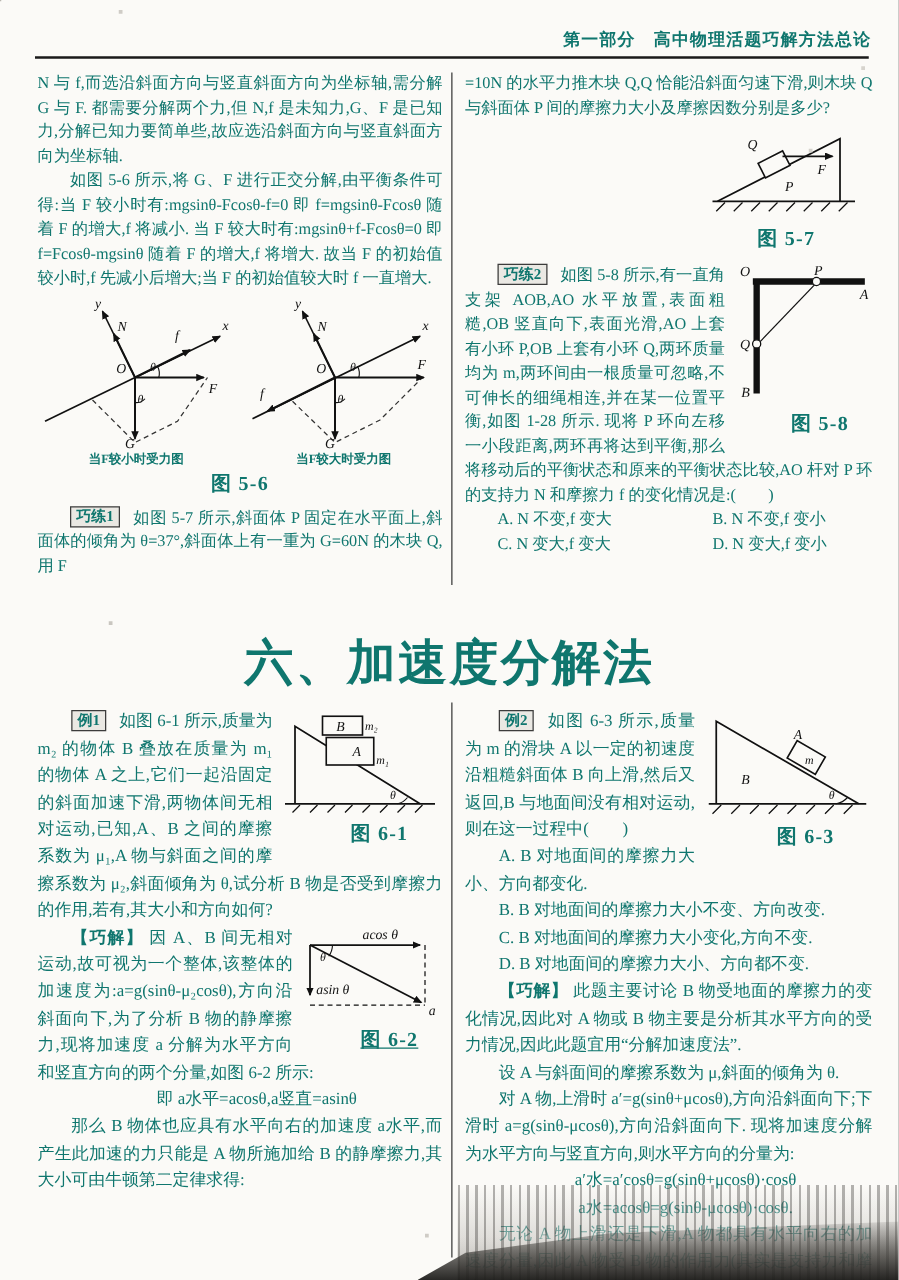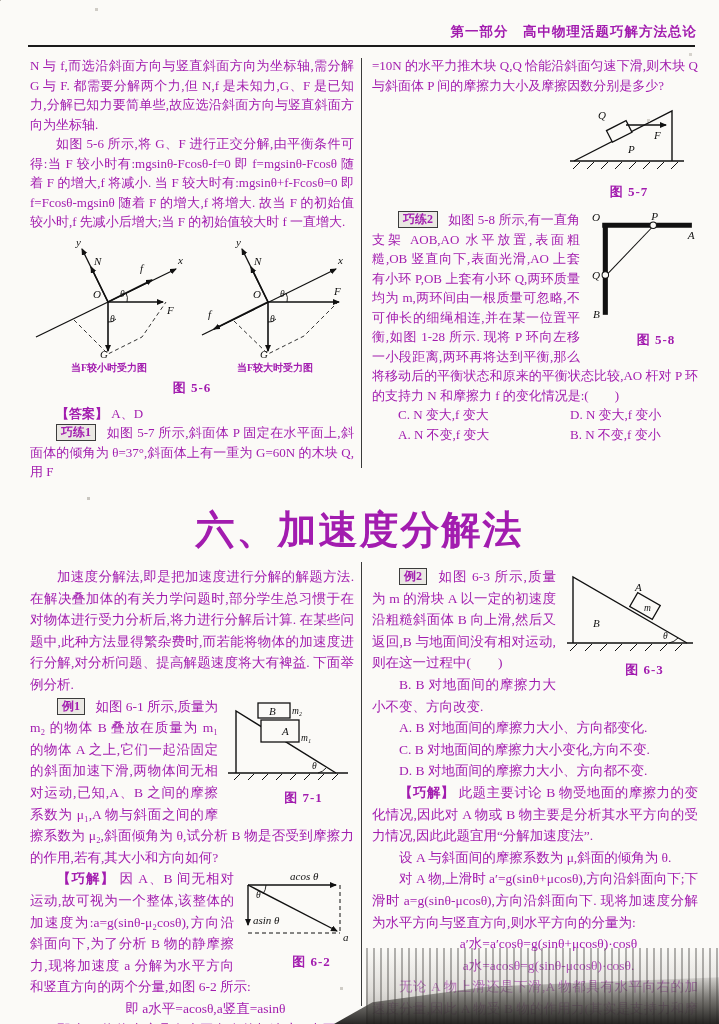--- a/index.html
+++ b/index.html
@@ -1,20 +1,20 @@
 <!DOCTYPE html>
 <html><head>
 <meta charset="utf-8">
 <style>
   html,body { margin:0; padding:0; background:#888; }
   .page {
     position:relative; width:719px; height:1024px; margin:0 auto;
     background:#fbfaf7; overflow:hidden;
     font-family:"Liberation Serif","DejaVu Serif",serif;
-    color:#a21caf;
+    color:#0f766e;
   }
   .hdr-title { position:absolute; top:23px; right:22px; font-size:13.5px; font-weight:bold; letter-spacing:1px; }
   .hdr-rule  { position:absolute; top:45px; left:28px; width:667px; height:2px; background:#1a1a1a; }
   .vdiv { position:absolute; left:361px; width:1px; background:#3a3a3a; }
   .vdiv.top { top:58px; height:410px; }
   .vdiv.bot { top:562px; height:444px; }
 
   .col { position:absolute; font-size:13px; line-height:19.5px; text-align:justify; }
   .col-tl { left:30px;  top:56px; width:324px; }
   .col-tr { left:372px; top:56px; width:326px; }
@@ -24,30 +24,30 @@
   .indent { text-indent:2em; }
   .blabel { font-weight:bold; }
   .boxed {
     display:inline-block; border:1.5px solid #3c3c3c; background:#eae8e3;
     font-weight:bold; font-size:12px; line-height:15px; padding:0 4px;
     margin-right:7px; vertical-align:1px; text-indent:0;
   }
   .eq { padding-left:2em; text-align:center; }
 
   .fig { text-align:center; }
-  .fig-cap { font-weight:bold; font-size:13px; line-height:17px; letter-spacing:1px; }
+  .fig-cap { font-weight:bold; font-size:16px; line-height:17px; letter-spacing:1px; }
   .fig-subcap { font-weight:bold; font-size:10px; line-height:15px; }
   .fig56-wrap { margin:4px 0 8px 0; }
   .fig56-row { display:flex; justify-content:space-between; }
   .fig56-cell { width:158px; }
   .fig57 { width:126px; margin:10px 6px 10px auto; }
   .fl { float:right; margin:3px 0 3px 8px; }
   .fig58 { width:110px; }
   .fig61 { width:128px; }
-  .fig62 { width:112px; }
+  .fig62 { width:112px;text-decoration:underline; }
   .fig63 { width:134px; }
   svg { display:block; }
   svg text { font-family:"Liberation Serif","DejaVu Serif",serif; font-style:italic; font-size:11px; fill:#111; }
   svg text.sm { font-size:9.5px; }
 
   .sec-title { position:absolute; top:503px; left:0; width:719px; text-align:center;
     font-size:39px; font-weight:900; letter-spacing:2px; }
 
   .opt-row { display:flex; text-align:left; }
   .opt-row span:first-child { padding-left:2em; width:172px; }
@@ -137,24 +137,20 @@
             <text x="84" y="61" class="sm">θ</text>
             <text x="74" y="86" class="sm">θ</text>
           </svg>
           <div class="fig-subcap">当F较大时受力图</div>
         </div>
       </div>
       <div class="fig-cap" style="margin-top:4px">图 5-6</div>
     </div>
 
     <div class="p indent">
-      <span class="blabel">【答案】</span>
-      <span>A、D</span>
-    </div>
-    <div class="p indent">
       <span class="boxed">巧练1</span>
       <span>如图 5-7 所示,斜面体 P 固定在水平面上,斜面体的倾角为 θ=37°,斜面体上有一重为 G=60N 的木块 Q,用 F</span>
     </div>
   </div>
 
   <div class="col col-tr">
     <div class="p">=10N 的水平力推木块 Q,Q 恰能沿斜面匀速下滑,则木块 Q 与斜面体 P 间的摩擦力大小及摩擦因数分别是多少?</div>
 
     <div class="fig fig57">
       <svg width="126" height="70" viewBox="0 0 122 70">
@@ -190,50 +186,49 @@
           <text x="98" y="26">A</text>
           <text x="4" y="65">Q</text>
           <text x="5" y="103">B</text>
         </svg>
         <div class="fig-cap" style="margin-top:6px">图 5-8</div>
       </div>
       <span class="boxed">巧练2</span>
       <span>如图 5-8 所示,有一直角支架 AOB,AO 水平放置,表面粗糙,OB 竖直向下,表面光滑,AO 上套有小环 P,OB 上套有小环 Q,两环质量均为 m,两环间由一根质量可忽略,不可伸长的细绳相连,并在某一位置平衡,如图 1-28 所示. 现将 P 环向左移一小段距离,两环再将达到平衡,那么将移动后的平衡状态和原来的平衡状态比较,AO 杆对 P 环的支持力 N 和摩擦力 f 的变化情况是:(　　)</span>
     </div>
     <div class="opt-row">
+      <span>A. N 不变,f 变大</span>
+      <span>B. N 不变,f 变小</span>
+    </div>
+    <div class="opt-row">
       <span>C. N 变大,f 变大</span>
       <span>D. N 变大,f 变小</span>
     </div>
-    <div class="opt-row">
-      <span>A. N 不变,f 变大</span>
-      <span>B. N 不变,f 变小</span>
-    </div>
   </div>
 
   <div class="sec-title">六、加速度分解法</div>
 
   <div class="col col-bl">
-    <div class="p indent">加速度分解法,即是把加速度进行分解的解题方法. 在解决叠加体的有关力学问题时,部分学生总习惯于在对物体进行受力分析后,将力进行分解后计算. 在某些问题中,此种方法显得繁杂费时,而若能将物体的加速度进行分解,对分析问题、提高解题速度将大有裨益. 下面举例分析.</div>
 
     <div class="p indent">
       <div class="fl fig fig61">
         <svg width="128" height="84" viewBox="0 0 128 84">
           <path d="M10,74 L10,12 L110,74" fill="none" stroke="#111" stroke-width="1.4"></path>
           <line x1="2" y1="74" x2="122" y2="74" stroke="#111" stroke-width="1.4"></line>
           <path d="M14,75 l-6,6 M28,75 l-6,6 M42,75 l-6,6 M56,75 l-6,6 M70,75 l-6,6 M84,75 l-6,6 M98,75 l-6,6 M112,75 l-6,6" stroke="#111" stroke-width="1"></path>
           <rect x="32" y="4" width="32" height="15" fill="#fbfaf7" stroke="#111" stroke-width="1.3"></rect>
           <rect x="35" y="21" width="38" height="22" fill="#fbfaf7" stroke="#111" stroke-width="1.3"></rect>
           <path d="M92,74 A14,14 0 0 0 100,69" fill="none" stroke="#111" stroke-width="0.9"></path>
           <text x="43" y="16">B</text>
           <text x="66" y="15" class="sm">m₂</text>
           <text x="56" y="36">A</text>
           <text x="75" y="42" class="sm">m₁</text>
           <text x="86" y="70" class="sm">θ</text>
         </svg>
-        <div class="fig-cap" style="margin-top:6px">图 7-1</div>
+        <div class="fig-cap" style="margin-top:6px">图 6-1</div>
       </div>
       <span class="boxed">例1</span>
       <span>如图 6-1 所示,质量为 m₂ 的物体 B 叠放在质量为 m₁ 的物体 A 之上,它们一起沿固定的斜面加速下滑,两物体间无相对运动,已知,A、B 之间的摩擦系数为 μ₁,A 物与斜面之间的摩擦系数为 μ₂,斜面倾角为 θ,试分析 B 物是否受到摩擦力的作用,若有,其大小和方向如何?</span>
     </div>
 
     <div class="p indent">
       <div class="fl fig fig62">
         <svg width="112" height="74" viewBox="0 0 112 74">
           <defs>
               <marker id="ma4" markerWidth="9" markerHeight="8" refX="6" refY="3" orient="auto" markerUnits="userSpaceOnUse">
@@ -276,22 +271,22 @@
           <text x="28" y="58">B</text>
           <text x="70" y="22">A</text>
           <text x="79" y="42" class="sm">m</text>
           <text x="98" y="70" class="sm">θ</text>
         </svg>
         <div class="fig-cap" style="margin-top:8px">图 6-3</div>
       </div>
       <span class="boxed">例2</span>
       <span>如图 6-3 所示,质量为 m 的滑块 A 以一定的初速度沿粗糙斜面体 B 向上滑,然后又返回,B 与地面间没有相对运动,则在这一过程中(　　)</span>
     </div>
+    <div class="p opt">A. B 对地面间的摩擦力大小、方向都变化.</div>
     <div class="p opt">B. B 对地面间的摩擦力大小不变、方向改变.</div>
-    <div class="p opt">A. B 对地面间的摩擦力大小、方向都变化.</div>
     <div class="p opt">C. B 对地面间的摩擦力大小变化,方向不变.</div>
     <div class="p opt">D. B 对地面间的摩擦力大小、方向都不变.</div>
     <div class="p indent">
       <span class="blabel">【巧解】</span>
       <span>此题主要讨论 B 物受地面的摩擦力的变化情况,因此对 A 物或 B 物主要是分析其水平方向的受力情况,因此此题宜用“分解加速度法”.</span>
     </div>
     <div class="p indent">设 A 与斜面间的摩擦系数为 μ,斜面的倾角为 θ.</div>
     <div class="p indent">对 A 物,上滑时 a′=g(sinθ+μcosθ),方向沿斜面向下;下滑时 a=g(sinθ-μcosθ),方向沿斜面向下. 现将加速度分解为水平方向与竖直方向,则水平方向的分量为:</div>
     <div class="eq">a′水=a′cosθ=g(sinθ+μcosθ)·cosθ</div>
     <div class="eq">a水=acosθ=g(sinθ-μcosθ)·cosθ.</div>

